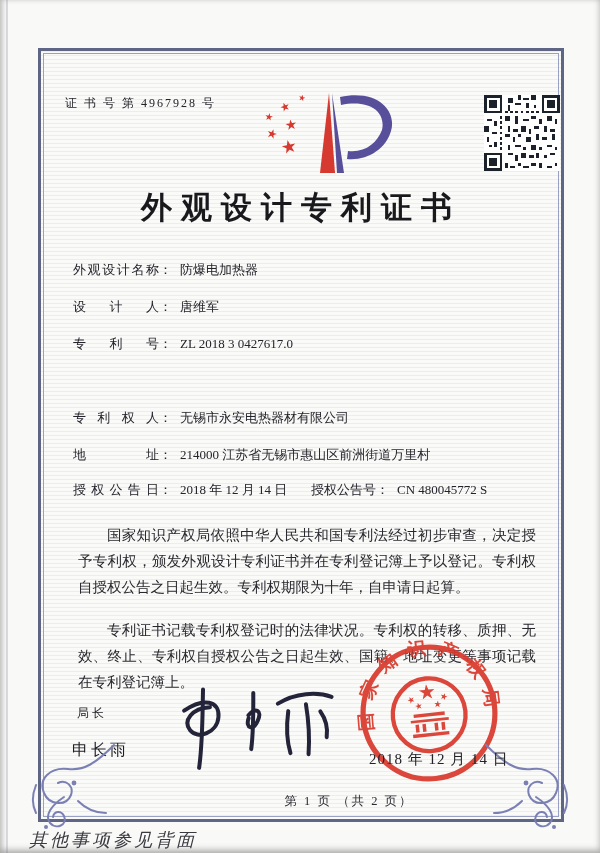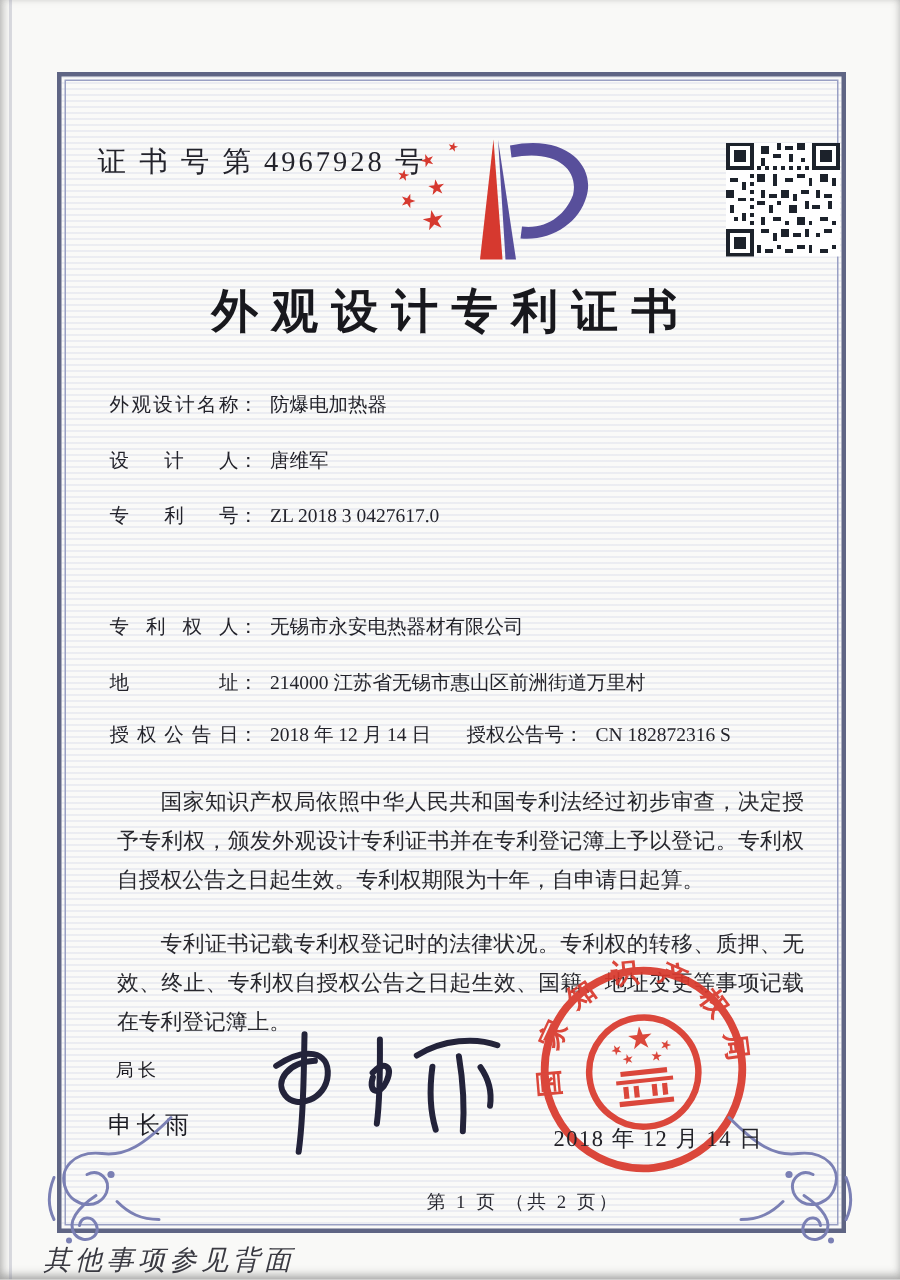--- a/index.html
+++ b/index.html
@@ -16,21 +16,21 @@
     border:3px solid #5f6584;
     background:
       repeating-linear-gradient(180deg, rgba(160,168,210,.16) 0 1px, rgba(255,255,255,0) 1px 4px),
       #fafaf8;
   }
   .frame-inner{
     position:absolute;left:2px;top:2px;right:2px;bottom:2px;
     border:1px solid #99a0c4;pointer-events:none;
   }
   .abs{position:absolute;}
-  .cert-no{left:24px;top:44px;font-size:19px;letter-spacing:2px;color:#23232b;}
+  .cert-no{left:24px;top:44px;font-size:12px;letter-spacing:2px;color:#23232b;}
   .logo{left:204px;top:34px;width:150px;height:92px;}
   .qr{left:440px;top:44px;width:82px;height:76px;}
   .title{
     left:0;top:136px;width:100%;text-align:center;
     font-size:31px;font-weight:bold;letter-spacing:9px;color:#18181d;
   }
   .field-row{left:32px;font-size:13px;color:#23232b;white-space:nowrap;}
   .field-label{display:inline-block;width:86px;text-align:justify;text-align-last:justify;}
   .field-colon{display:inline-block;}
   .field-value{margin-left:8px;}
@@ -183,21 +183,21 @@
     </div>
     <div class="abs field-row" style="top:358px">
       <span class="field-label">专利权人</span><span class="field-colon">：</span><span class="field-value">无锡市永安电热器材有限公司</span>
     </div>
     <div class="abs field-row" style="top:395px">
       <span class="field-label">地址</span><span class="field-colon">：</span><span class="field-value">214000 江苏省无锡市惠山区前洲街道万里村</span>
     </div>
     <div class="abs field-row" style="top:430px">
       <span class="field-label">授权公告日</span><span class="field-colon">：</span><span class="field-value">2018 年 12 月 14 日</span>
       <span class="grant-no-pair">
-        <span class="grant-label">授权公告号</span><span>：</span><span class="field-value">CN 182872316 S</span>
+        <span class="grant-label">授权公告号</span><span>：</span><span class="field-value">CN 480045772 S</span>
       </span>
     </div>
 
     <div class="abs paras">
       <p>国家知识产权局依照中华人民共和国专利法经过初步审查，决定授予专利权，颁发外观设计专利证书并在专利登记簿上予以登记。专利权自授权公告之日起生效。专利权期限为十年，自申请日起算。</p>
       <p>专利证书记载专利权登记时的法律状况。专利权的转移、质押、无效、终止、专利权自授权公告之日起生效、国籍、地址变更等事项记载在专利登记簿上。</p>
     </div>
 
     <div class="abs director-title">局长</div>
     <div class="abs director-name">申长雨</div>

